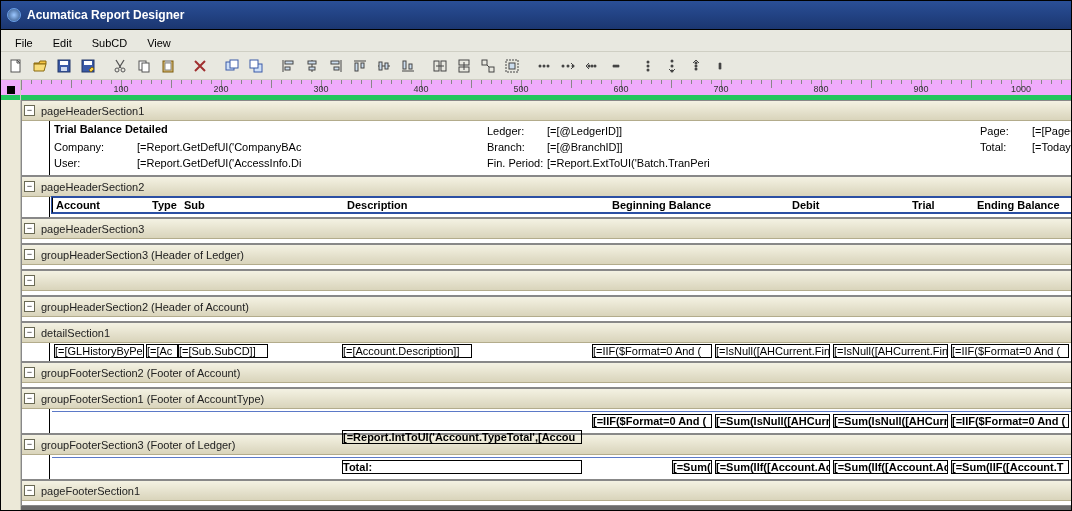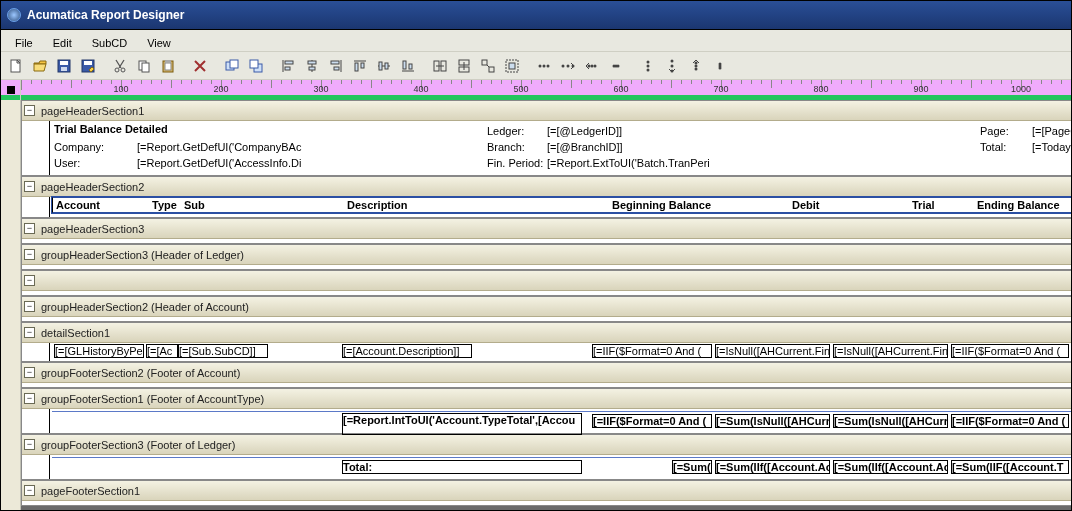--- a/index.html
+++ b/index.html
@@ -508,21 +508,21 @@
         </div>
 
         <div class="section">
           <div class="section-hdr">
             <span class="toggle">−</span>
             <span>groupFooterSection1 (Footer of AccountType)</span>
           </div>
           <div class="section-body" style="height:24px">
             <div class="left-pad"></div>
             <div class="thinline" style="top:2px"></div>
-            <div class="cell bold box-border" style="left:320px; top:4px; width:240px; height:22px">[=Report.IntToUI('Account.TypeTotal',[Accou</div>
+            <div class="cell bold box-border" style="left:320px; top:21px; width:240px; height:14px">[=Report.IntToUI('Account.TypeTotal',[Accou</div>
             <div class="cell bold box-border" style="left:570px; top:5px; width:120px; height:14px">[=IIF($Format=0 And (</div>
             <div class="cell bold box-border" style="left:693px; top:5px; width:115px; height:14px">[=Sum(IsNull([AHCurr</div>
             <div class="cell bold box-border" style="left:811px; top:5px; width:115px; height:14px">[=Sum(IsNull([AHCurr</div>
             <div class="cell bold box-border" style="left:929px; top:5px; width:118px; height:14px">[=IIF($Format=0 And (</div>
           </div>
         </div>
 
         <div class="section">
           <div class="section-hdr">
             <span class="toggle">−</span>

